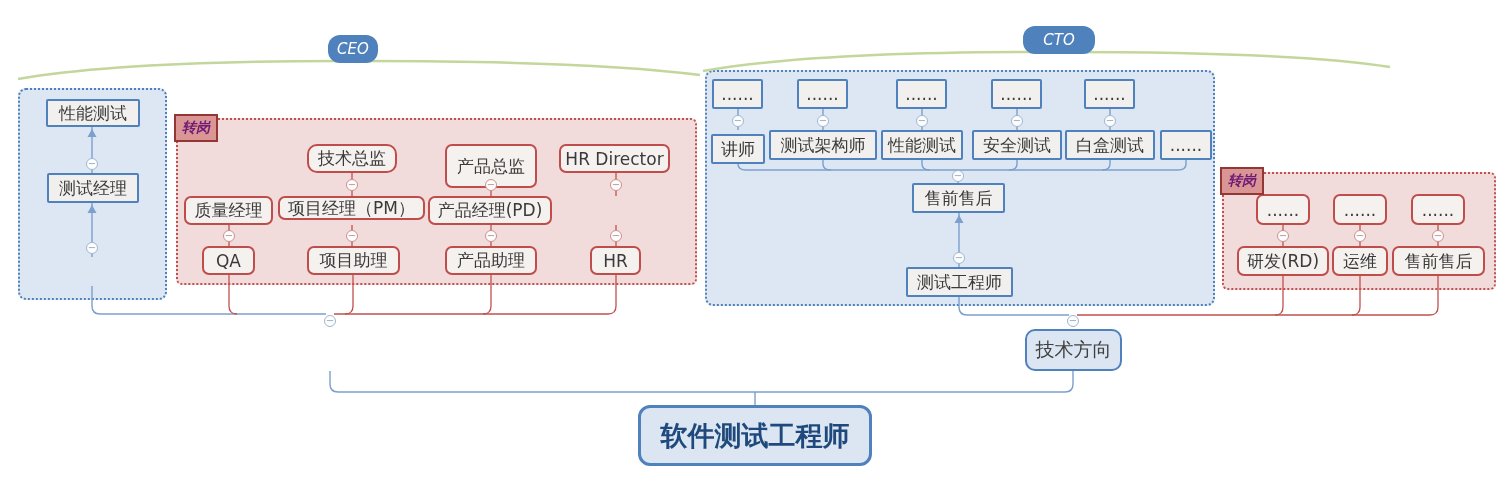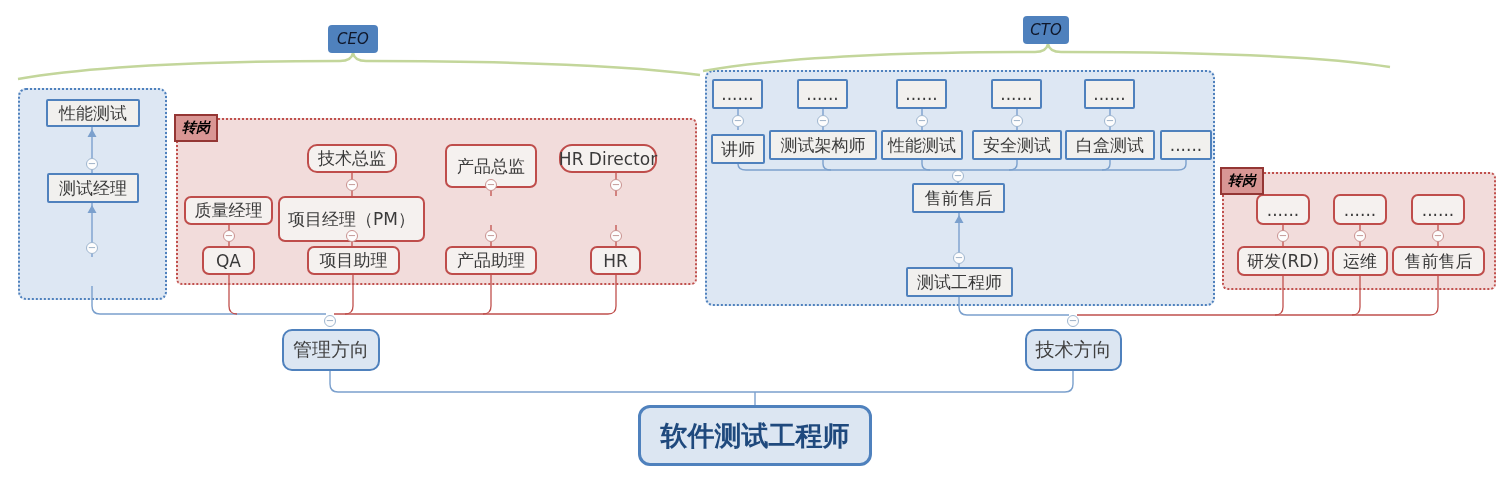--- a/index.html
+++ b/index.html
@@ -5,23 +5,23 @@
   html,body{margin:0;padding:0;background:#ffffff;font-family:"DejaVu Sans","Liberation Sans",sans-serif;}
   .canvas{position:relative;width:1508px;height:487px;background:#ffffff;overflow:hidden;}
   .abs{position:absolute;box-sizing:border-box;}
   svg.layer{position:absolute;left:0;top:0;pointer-events:none;z-index:2;}
   .container-b{background:#dde7f3;border:2px dotted #4f81bd;border-radius:8px;z-index:1;}
   .container-r{background:#f2dcdb;border:2px dotted #c0504d;border-radius:6px;z-index:1;}
   .node{display:flex;align-items:center;justify-content:center;text-align:center;
         font-size:17px;color:#3a3a3a;z-index:3;white-space:nowrap;cursor:default;}
   .box-b{background:#f1f0ee;border:2px solid #4f81bd;border-radius:2px;}
   .box-r{background:#f5f1ef;border:2px solid #bf4d4b;border-radius:7px;}
-  .pill{background:#4f81bd;color:#0f172a;font-style:italic;font-size:15px;border-radius:4px;
-        display:flex;align-items:center;justify-content:center;z-index:3;}
-  .badge{background:#d99694;border:2px solid #943634;color:#000000;font-style:italic;font-weight:bold;
+  .pill{background:#4f81bd;color:#ffffff;font-style:italic;font-size:15px;border-radius:12px;
+        display:flex;align-items:center;justify-content:center;z-index:3;margin-top:10px;}
+  .badge{background:#d99694;border:2px solid #943634;color:#701a75;font-style:italic;font-weight:bold;
          font-size:14px;display:flex;align-items:center;justify-content:center;z-index:4;}
   .dir-node{background:#dce6f2;border:2px solid #4f81bd;border-radius:10px;font-size:19px;color:#404040;
         display:flex;align-items:center;justify-content:center;z-index:3;}
   .root-node{background:#dce6f2;border:3px solid #4f81bd;border-radius:12px;font-size:27px;font-weight:bold;
         color:#1f497d;display:flex;align-items:center;justify-content:center;z-index:3;}
   .toggle{width:12px;height:12px;border-radius:50%;background:#fdfdfd;border:1px solid #9fb6cf;
         color:#8fa6bf;font-size:10px;line-height:10px;text-align:center;z-index:5;cursor:pointer;
         display:flex;align-items:center;justify-content:center;padding:0;}
   .toggle.red{border-color:#c9918f;color:#bb8a88;}
 </style>
@@ -83,35 +83,36 @@
       <path d="M1283,225 V246"></path>
         <path d="M1360,225 V246"></path>
         <path d="M1438,225 V246"></path>
       <path d="M1283,276 V307 Q1283,315 1275,315"></path>
       <path d="M1360,276 V307 Q1360,315 1352,315"></path>
       <path d="M1438,276 V307 Q1438,315 1430,315 H1077"></path>
     </g>
   </svg>
 
   <div class="abs pill" style="left:328px;top:25px;width:50px;height:28px;">CEO</div>
-  <div class="abs pill" style="left:1023px;top:16px;width:46px;height:28px;">CTO</div>
+  <div class="abs pill" style="left:1023px;top:16px;width:72px;height:28px;">CTO</div>
 
   <div class="abs container-b" style="left:18px;top:88px;width:149px;height:212px;"></div>
   <div class="abs node box-b" style="left:46px;top:99px;width:94px;height:28px;">性能测试</div>
   <div class="abs node box-b" style="left:47px;top:173px;width:92px;height:30px;">测试经理</div>
 
   <div class="abs container-r" style="left:176px;top:118px;width:521px;height:167px;"></div>
   <div class="abs badge" style="left:174px;top:114px;width:44px;height:28px;">转岗</div>
 
   <div class="abs node box-r" style="left:307px;top:144px;width:90px;height:29px;border-radius:10px;">技术总监</div>
   <div class="abs node box-r" style="left:445px;top:144px;width:92px;height:44px;">产品总监</div>
-  <div class="abs node box-r" style="left:559px;top:144px;width:98px;height:29px;border-radius:13px;">HR Director</div>
+  <div class="abs node box-r" style="left:559px;top:144px;width:111px;height:29px;">HR Director</div>
 
   <div class="abs node box-r" style="left:184px;top:196px;width:89px;height:29px;">质量经理</div>
-  <div class="abs node box-r" style="left:278px;top:196px;width:147px;height:46px;">项目经理（PM）</div>
+  <div class="abs node box-r" style="left:278px;top:196px;width:147px;height:24px;">项目经理（PM）</div>
+  <div class="abs node box-r" style="left:428px;top:196px;width:124px;height:29px;">产品经理(PD)</div>
 
   <div class="abs node box-r" style="left:202px;top:246px;width:53px;height:29px;">QA</div>
   <div class="abs node box-r" style="left:307px;top:246px;width:93px;height:29px;">项目助理</div>
   <div class="abs node box-r" style="left:445px;top:246px;width:92px;height:29px;">产品助理</div>
   <div class="abs node box-r" style="left:590px;top:246px;width:51px;height:29px;">HR</div>
 
   <div class="abs container-b" style="left:705px;top:70px;width:510px;height:236px;"></div>
   <div class="abs node box-b" style="left:712px;top:79px;width:51px;height:30px;">......</div>
   <div class="abs node box-b" style="left:797px;top:79px;width:51px;height:30px;">......</div>
   <div class="abs node box-b" style="left:896px;top:79px;width:51px;height:30px;">......</div>
@@ -132,21 +133,20 @@
   <div class="abs badge" style="left:1220px;top:167px;width:44px;height:28px;">转岗</div>
 
   <div class="abs node box-r" style="left:1256px;top:194px;width:54px;height:31px;">......</div>
   <div class="abs node box-r" style="left:1333px;top:194px;width:54px;height:31px;">......</div>
   <div class="abs node box-r" style="left:1411px;top:194px;width:54px;height:31px;">......</div>
 
   <div class="abs node box-r" style="left:1237px;top:246px;width:92px;height:30px;">研发(RD)</div>
   <div class="abs node box-r" style="left:1332px;top:246px;width:56px;height:30px;">运维</div>
   <div class="abs node box-r" style="left:1392px;top:246px;width:93px;height:30px;">售前售后</div>
 
-  <div class="abs dir-node" style="left:282px;top:329px;width:98px;height:42px;">管理方向</div>
   <div class="abs dir-node" style="left:1025px;top:329px;width:97px;height:42px;">技术方向</div>
   <div class="abs root-node" style="left:638px;top:405px;width:234px;height:61px;">软件测试工程师</div>
 
   <span class="abs toggle" style="left:86px;top:158px;">−</span>
   <span class="abs toggle" style="left:86px;top:242px;">−</span>
 
   <span class="abs toggle red" style="left:346px;top:179px;">−</span>
   <span class="abs toggle red" style="left:485px;top:179px;">−</span>
   <span class="abs toggle red" style="left:610px;top:179px;">−</span>
   <span class="abs toggle red" style="left:223px;top:230px;">−</span>

